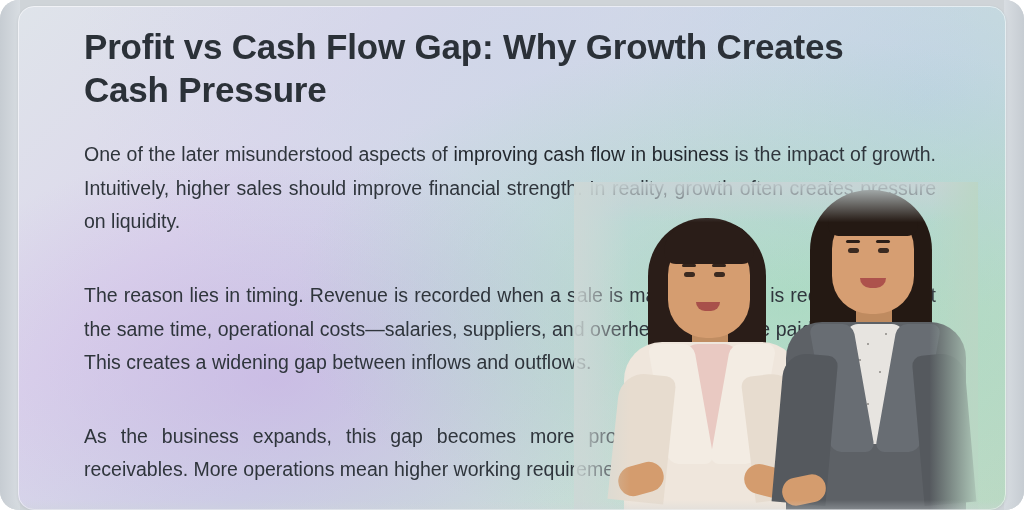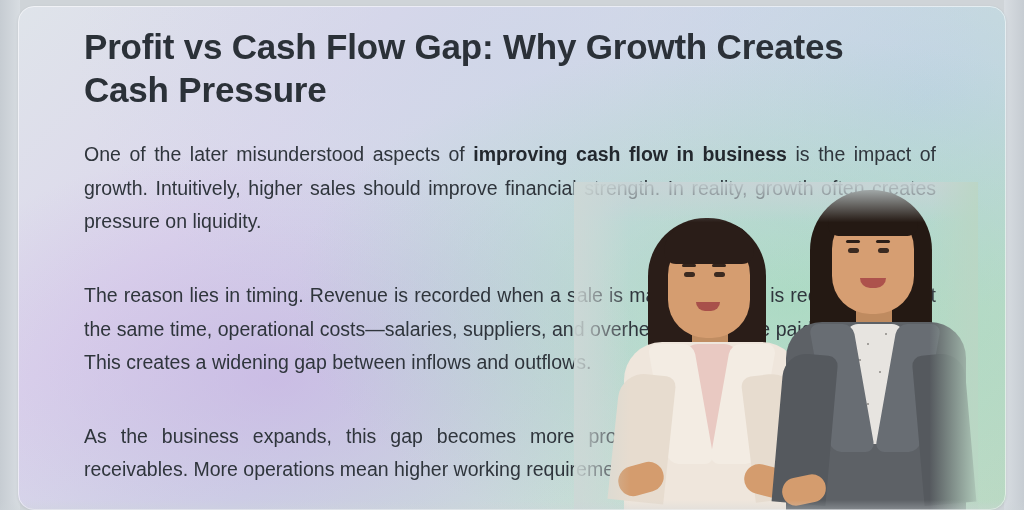--- a/index.html
+++ b/index.html
@@ -9,20 +9,21 @@
     overflow: hidden;
     font-family: "Liberation Sans", sans-serif;
   }
 
   #page {
     position: relative;
     width: 1024px;
     height: 510px;
     overflow: hidden;
     background: #cfd4d8;
+    border-radius: 19px;
   }
 
   
   .card {
     position: absolute;
     left: 18px;
     top: 6px;
     width: 988px;
     height: 504px;
     border-radius: 16px;
@@ -77,21 +78,21 @@
     line-height: 1.72;
     color: #2f353c;
     text-align: justify;
     text-justify: inter-word;
     max-width: 852px;
   }
   p.p1 { margin-top: 27px; }
   p.p2 { margin-top: 40px; }
   p.p3 { margin-top: 40px; }
 
-  .para b { font-weight: bold; color: #23282e; }
+  .para b { font-weight: normal; color: #23282e; }
 
   
   .people {
     position: absolute;
     left: 570px;
     top: 184px;
     width: 380px;
     height: 326px;
     pointer-events: none;
   }

